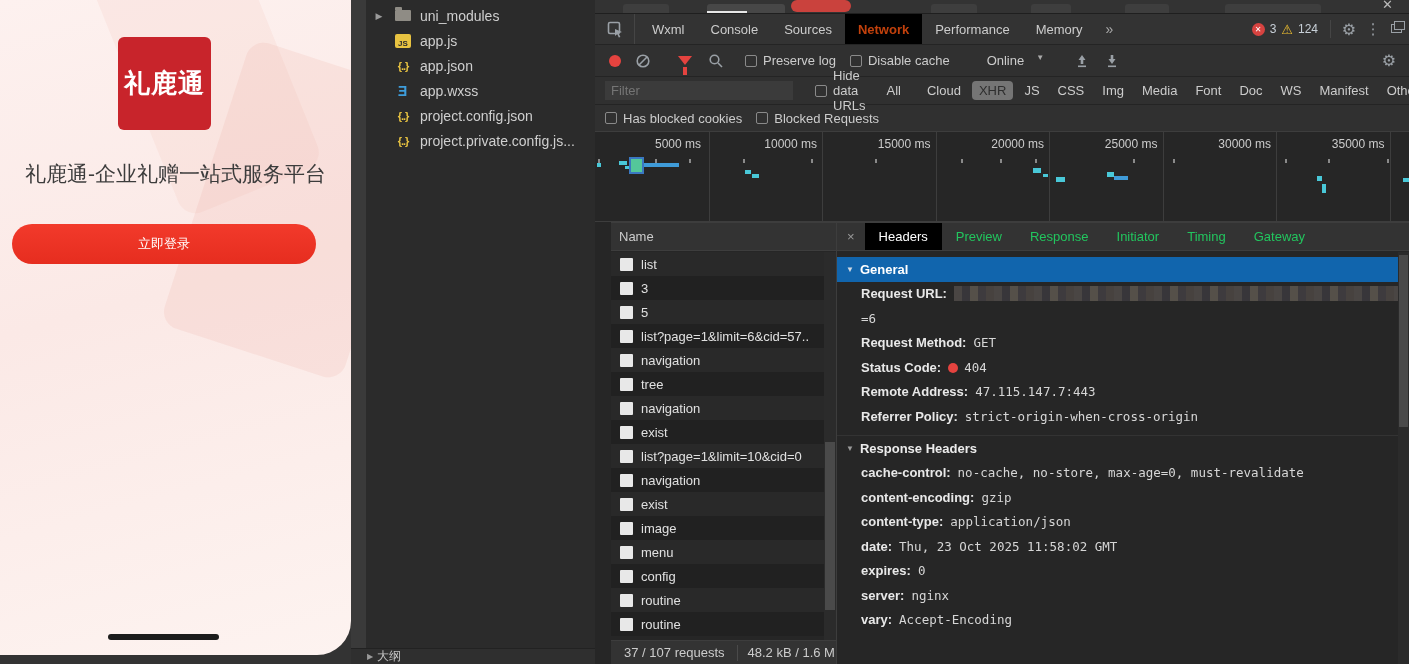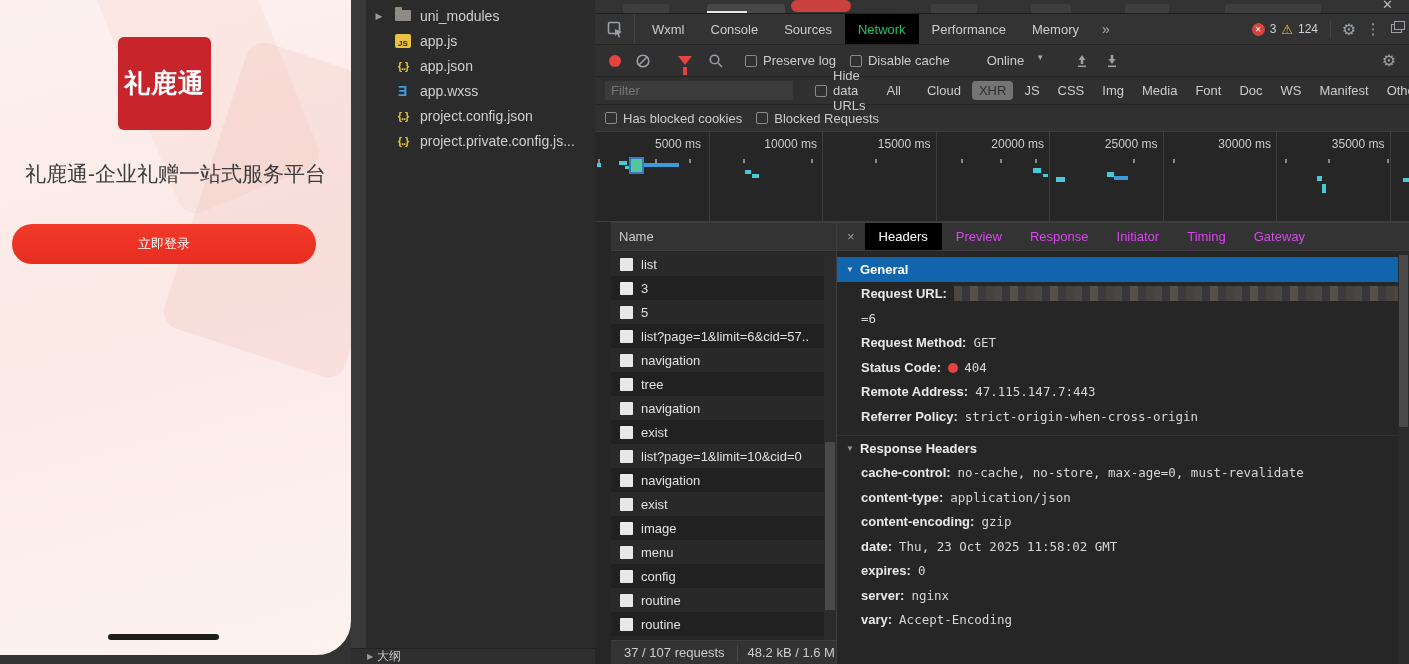--- a/index.html
+++ b/index.html
@@ -41,21 +41,21 @@
   .devtools { position:absolute; left:595px; top:0; width:814px; height:664px; background:#262626; color:#ccc; }
   .clip-strip { position:relative; height:13px; background:#333; }
   .clip-strip .blob { position:absolute; top:4px; height:9px; background:#3e3e3e; border-radius:3px 3px 0 0; }
   .clip-strip .redpill { position:absolute; top:0; height:12px; background:#ca423d; border-radius:7px; }
   .clip-strip .underline { position:absolute; top:11px; height:2px; background:#e8e8e8; }
   .clip-strip .winclose { position:absolute; right:16px; top:-3px; color:#bbb; font-size:13px; }
 
   .dt-tabbar { height:31px; background:#333; border-top:1px solid #1f1f1f; display:flex; align-items:stretch; font-size:13px; }
   .inspect-wrap { display:flex; align-items:center; padding:0 10px 0 12px; border-right:1px solid #454545; margin-right:4px; }
   .dt-tab { display:flex; align-items:center; padding:0 13px; color:#ccc; }
-  .dt-tab.active { background:#000; color:#22c55e; }
+  .dt-tab.active { background:#000; color:#c2410c;font-weight:bold; }
   .overflow-chv { display:flex; align-items:center; padding:0 10px; color:#aaa; font-size:14px; }
   .badges { margin-left:auto; display:flex; align-items:center; gap:5px; padding-right:6px; }
   .err-dot { width:13px; height:13px; border-radius:50%; background:#d74340; color:#fff; font-size:8px; line-height:13px; text-align:center; }
   .warn-tri { color:#f2c230; font-size:13px; }
   .badge-num { color:#c8d0d8; font-size:12px; }
   .bar-sep { width:1px; background:#454545; margin:6px 6px; }
   .tool-ic { display:flex; align-items:center; justify-content:center; width:24px; color:#9aa0a6; font-size:15px; }
 
   .dt-toolbar { height:32px; background:#303030; display:flex; align-items:center; font-size:13px; border-top:1px solid #242424; }
   .rec-dot { width:12px; height:12px; border-radius:50%; background:#e5433f; margin:0 8px 0 14px; }
@@ -93,21 +93,21 @@
   .req-scroll { position:absolute; right:0; top:30px; width:12px; bottom:24px; background:#2b2b2b; }
   .req-thumb { position:absolute; left:1px; right:1px; top:190px; height:168px; background:#4a4a4a; }
   .req-summary { position:absolute; left:0; bottom:0; width:225px; height:24px; background:#333; border-top:1px solid #3d3d3d;
     display:flex; align-items:center; font-size:13px; color:#ccc; white-space:nowrap; overflow:hidden;justify-content:center; }
   .req-summary .seg1 { padding:0 12px; }
   .sum-sep { width:1px; height:16px; background:#4a4a4a; margin-right:10px; flex:0 0 1px; }
 
   .det-panel { position:relative; flex:1; background:#262626; border-left:1px solid #3d3d3d; overflow:hidden; }
   .det-tabbar { height:29px; background:#333; border-bottom:1px solid #3d3d3d; border-top:1px solid #3d3d3d; display:flex; align-items:stretch; font-size:13px; }
   .det-close { display:flex; align-items:center; padding:0 10px; color:#9a9a9a; }
-  .det-tab { display:flex; align-items:center; padding:0 14px; color:#d946ef; }
+  .det-tab { display:flex; align-items:center; padding:0 14px; color:#22c55e; }
   .det-tab.active { background:#000; color:#fff; }
   .det-body { position:absolute; left:0; top:30px; right:11px; bottom:0; overflow:hidden; }
   .gen-bar { height:25px; margin-top:5px; background:#1165ad; display:flex; align-items:center; padding-left:9px; color:#fff; font-weight:bold; font-size:13px; gap:6px; }
   .sec-arrow { font-size:8px; color:#cfd8e2; }
   .hdr-line { padding-left:24px; line-height:24.5px; font-size:13px; white-space:nowrap; }
   .hdr-key { font-weight:bold; color:#e8e8e8; margin-right:7px; }
   .hdr-val { font-family:"DejaVu Sans Mono",monospace; color:#d6d6d6; font-size:12.5px; }
   .mosaic { display:inline-block; vertical-align:middle; width:462px; height:15px; margin-top:-3px;
     background-image:repeating-linear-gradient(90deg,#4a4644 0 8px,#38363a 8px 16px,#555049 16px 24px,#3e3b3e 24px 32px,#47423f 32px 40px),
       repeating-linear-gradient(0deg,rgba(0,0,0,.28) 0 8px,rgba(255,255,255,.07) 8px 15px); }
@@ -455,22 +455,22 @@
               <div class="hdr-line"><span class="hdr-key">Status Code:</span><span class="status-dot"></span><span class="hdr-val">404</span></div>
               <div class="hdr-line"><span class="hdr-key">Remote Address:</span><span class="hdr-val">47.115.147.7:443</span></div>
               <div class="hdr-line"><span class="hdr-key">Referrer Policy:</span><span class="hdr-val">strict-origin-when-cross-origin</span></div>
             </div>
           <div class="rh-title">
             <span class="sec-arrow">▼</span>
             <span>Response Headers</span>
           </div>
           <div id="rh-rows">
               <div class="hdr-line"><span class="hdr-key">cache-control:</span><span class="hdr-val">no-cache, no-store, max-age=0, must-revalidate</span></div>
+              <div class="hdr-line"><span class="hdr-key">content-encoding:</span><span class="hdr-val">gzip</span></div>
               <div class="hdr-line"><span class="hdr-key">content-type:</span><span class="hdr-val">application/json</span></div>
-              <div class="hdr-line"><span class="hdr-key">content-encoding:</span><span class="hdr-val">gzip</span></div>
               <div class="hdr-line"><span class="hdr-key">date:</span><span class="hdr-val">Thu, 23 Oct 2025 11:58:02 GMT</span></div>
               <div class="hdr-line"><span class="hdr-key">expires:</span><span class="hdr-val">0</span></div>
               <div class="hdr-line"><span class="hdr-key">server:</span><span class="hdr-val">nginx</span></div>
               <div class="hdr-line"><span class="hdr-key">vary:</span><span class="hdr-val">Accept-Encoding</span></div>
             </div>
         </div>
         <div class="det-scroll">
             <div class="det-thumb"></div>
           </div>
       </div>

